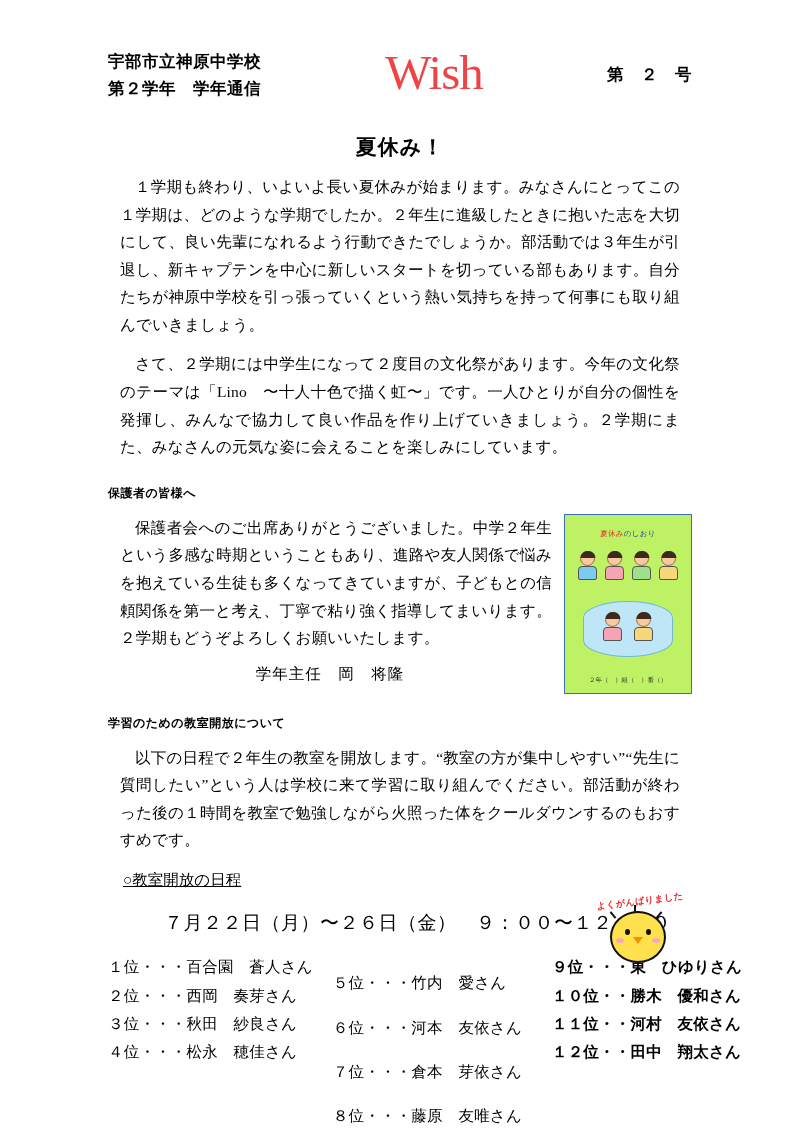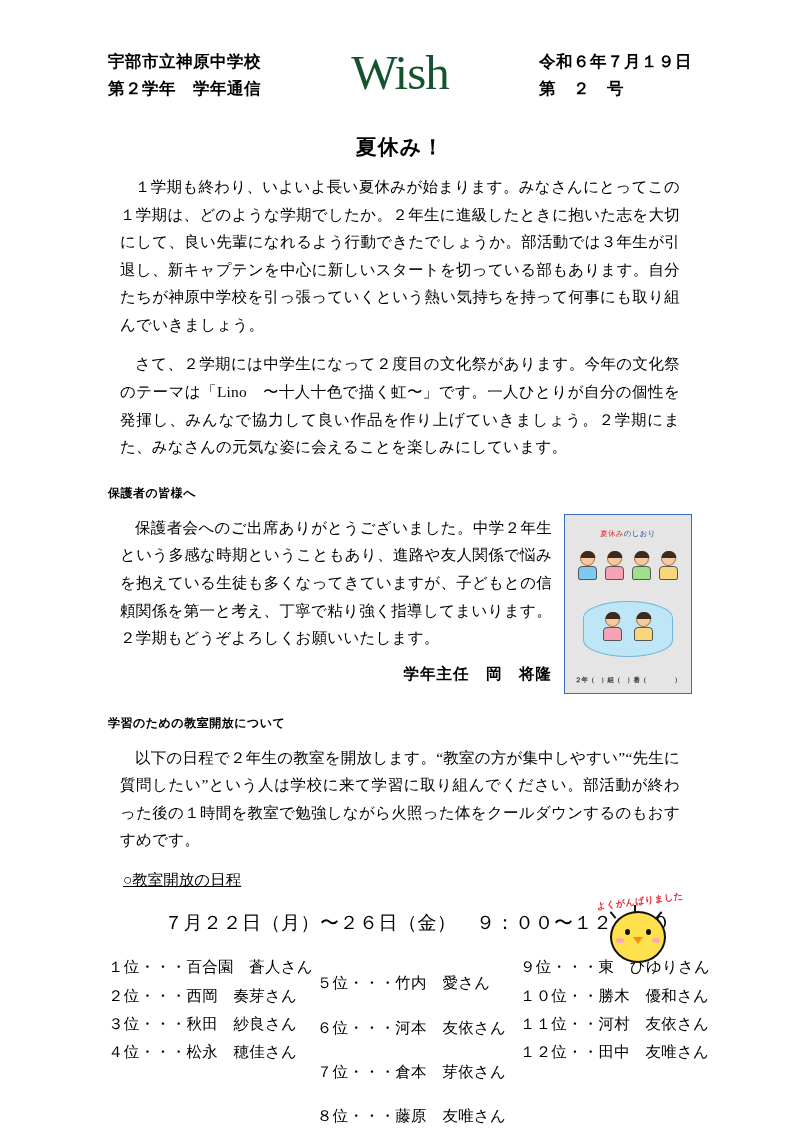--- a/index.html
+++ b/index.html
@@ -34,21 +34,21 @@
   .masthead-left {
     font-size: 16.5px;
     line-height: 1.65;
     font-weight: bold;
     letter-spacing: 0.5px;
     white-space: nowrap;
   }
   .masthead-title {
     font-family: "Liberation Serif", "DejaVu Serif", serif;
     font-size: 49px;
-    color: #14532d;
+    color: #ef4444;
     font-weight: normal;
     letter-spacing: -1px;
     padding: 0 14px 6px 14px;
     line-height: 1;
   }
   .masthead-right {
     font-size: 16.5px;
     line-height: 1.65;
     font-weight: bold;
     letter-spacing: 0.5px;
@@ -91,21 +91,21 @@
     position: relative;
   }
   .parents-flow {
     width: 100%;
   }
   .thumb {
     float: right;
     width: 128px;
     height: 180px;
     border: 1px solid #3a6fb8;
-    background: #e5e5e5;
+    background: #bef264;
     margin: 0 0 6px 12px;
     position: relative;
     box-sizing: border-box;
     overflow: hidden;
   }
   .thumb-title {
     text-align: center;
     font-size: 7.5px;
     margin-top: 14px;
     color: #1b3f8f;
@@ -167,31 +167,29 @@
     left: 0; right: 0; top: 10px;
     display: flex; justify-content: center; gap: 9px;
   }
   .thumb-footer {
     position: absolute;
     bottom: 8px;
     left: 10px; right: 10px;
     font-size: 6.5px;
     color: #333;
     display: flex;
-    justify-content: space-between;
+    justify-content: center;
     font-family: "DejaVu Sans", "Liberation Sans", sans-serif;
-    font-weight: bold;
   }
   .signature {
-    text-align: right;
+    text-align: center;
     font-size: 15.5px;
     margin: 10px 0 0 0;
     letter-spacing: 1px;
     padding-right: 60px;
-    font-weight: bold;
   }
 
   
   .classroom-section { margin-top: 30px; clear: both; }
   .bullet-line {
     font-size: 15.5px;
     line-height: 1.78;
     margin: 2px 0 0 0;
     text-indent: 15px;
     text-decoration: underline;
@@ -205,24 +203,25 @@
   }
 
   
   .ranking-section { margin-top: 14px; position: relative; }
   .ranking-grid {
     display: grid;
     grid-template-columns: 1fr 1fr 1fr;
     font-size: 15.5px;
     line-height: 1.82;
     letter-spacing: 0.2px;
+    gap: 16px;
   }
   .rank-cell { white-space: nowrap; }
   .rank-col-2 .rank-cell { padding-left: 4px; margin-top: 16px; }
-  .rank-col-3 .rank-cell { padding-left: 14px; }
+  .rank-col-3 .rank-cell { padding-left: 14px; font-weight: bold; }
 
   
   .stamp {
     position: absolute;
     right: -4px;
     top: -58px;
     width: 112px;
     height: 70px;
   }
   .stamp-text {
@@ -286,21 +285,20 @@
 
 <div class="page">
 
   <div class="masthead">
     <div class="masthead-left">
       <div>宇部市立神原中学校</div>
       <div>第２学年　学年通信</div>
     </div>
     <div class="masthead-title">Wish</div>
     <div class="masthead-right">
-      <div>令和６年７月１９日</div>
       <div>第　２　号</div>
     </div>
   </div>
 
   <h1 class="doc-title">夏休み！</h1>
 
   <div class="intro-block">
     <p class="body-para">１学期も終わり、いよいよ長い夏休みが始まります。みなさんにとってこの１学期は、どのような学期でしたか。２年生に進級したときに抱いた志を大切にして、良い先輩になれるよう行動できたでしょうか。部活動では３年生が引退し、新キャプテンを中心に新しいスタートを切っている部もあります。自分たちが神原中学校を引っ張っていくという熱い気持ちを持って何事にも取り組んでいきましょう。</p>
     <p class="body-para">さて、２学期には中学生になって２度目の文化祭があります。今年の文化祭のテーマは「Lino　〜十人十色で描く虹〜」です。一人ひとりが自分の個性を発揮し、みんなで協力して良い作品を作り上げていきましょう。２学期にまた、みなさんの元気な姿に会えることを楽しみにしています。</p>
   </div>
@@ -389,18 +387,18 @@
       <div class="rank-col-2">
         <div class="rank-cell">５位・・・竹内　愛さん</div>
         <div class="rank-cell">６位・・・河本　友依さん</div>
         <div class="rank-cell">７位・・・倉本　芽依さん</div>
         <div class="rank-cell">８位・・・藤原　友唯さん</div>
       </div>
       <div class="rank-col-3">
         <div class="rank-cell">９位・・・東　ひゆりさん</div>
         <div class="rank-cell">１０位・・勝木　優和さん</div>
         <div class="rank-cell">１１位・・河村　友依さん</div>
-        <div class="rank-cell">１２位・・田中　友唯さん</div>
+        <div class="rank-cell">１２位・・田中　翔太さん</div>
       </div>
     </div>
   </div>
 
 </div>
 
 </body></html>

